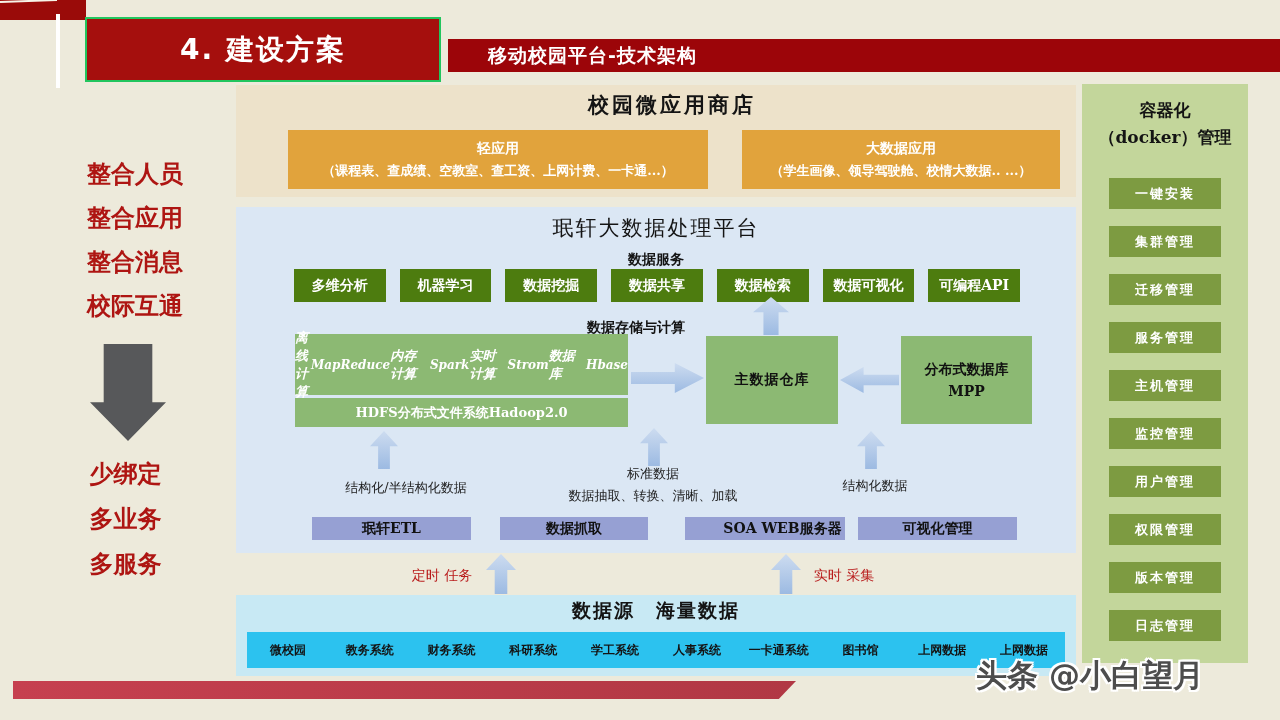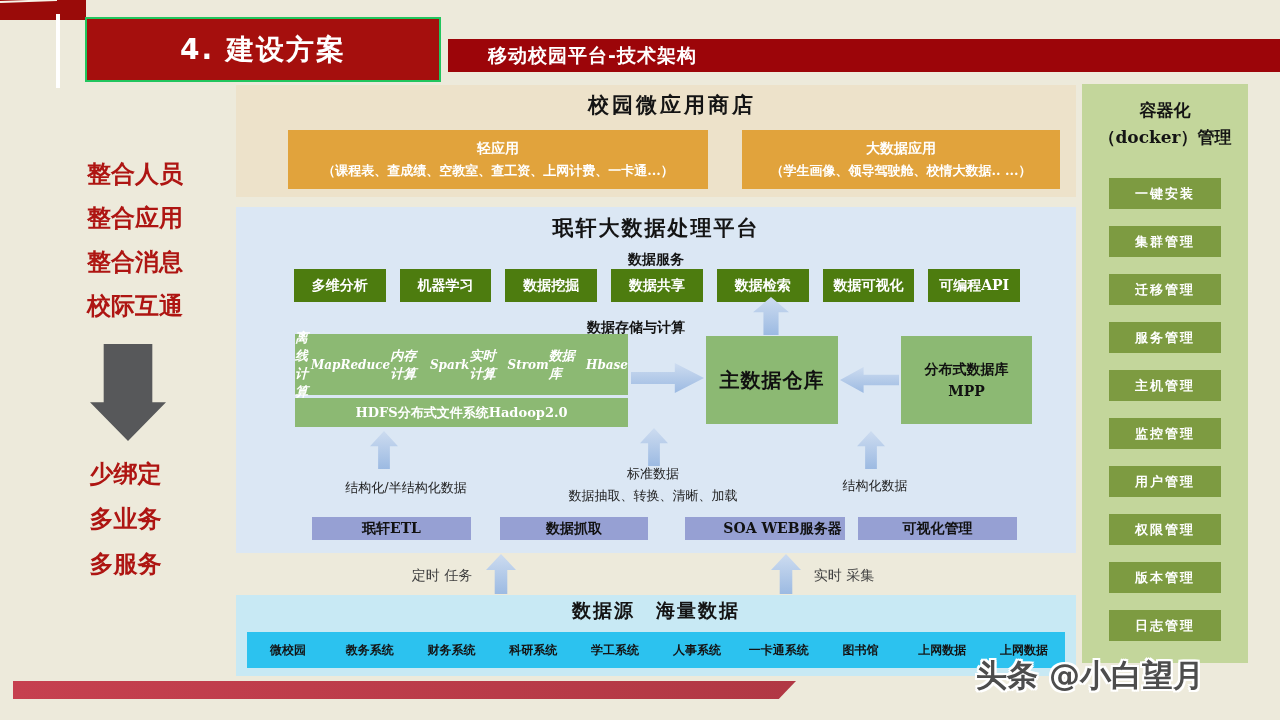--- a/index.html
+++ b/index.html
@@ -32,34 +32,34 @@
   .store-title { position:absolute; top:6px; width:100%; text-align:center; font-size:21px; font-weight:bold; color:#141414; letter-spacing:3px; }
   .app-box { position:absolute; top:45px; height:59px; background:#e1a33c; color:#fff; text-align:center;
              display:flex; flex-direction:column; justify-content:center; gap:4px; }
   .app-box .app-name   { font-size:14px; font-weight:bold; }
   .app-box .app-detail { font-size:13px; font-weight:bold; }
   .app-box-1 { left:52px;  width:420px; }
   .app-box-2 { left:506px; width:318px; }
 
   
   .platform-panel { left:236px; top:207px; width:840px; height:346px; background:#dbe7f4; }
-  .platform-title { position:absolute; top:7px; width:100%; text-align:center; font-size:21px; font-weight:bold; color:#141414; letter-spacing:2px; }
+  .platform-title { position:absolute; top:7px; width:100%; text-align:center; font-size:21px; font-weight:normal; color:#141414; letter-spacing:2px; }
   .services-label { position:absolute; top:44px; width:100%; text-align:center; font-size:14px; font-weight:bold; color:#141414; }
   .services-row   { position:absolute; left:58px; top:62px; width:726px; height:33px; display:flex; gap:14px; }
   .service-box    { flex:1; background:#4d7c0f; color:#fff; font-size:14px; font-weight:bold;
                     display:flex; align-items:center; justify-content:center; }
   .storage-label  { position:absolute; left:320px; top:112px; width:160px; text-align:center; font-size:14px; font-weight:bold; color:#141414; }
   .compute-box { position:absolute; left:59px; top:127px; width:333px; height:61px; background:#8cb973; display:flex; }
   .compute-col { flex:1; display:flex; flex-direction:row; align-items:center; justify-content:center; gap:3px; color:#fff;font-style:italic; }
   .compute-col .c-name { font-size:13px; font-weight:bold; }
   .compute-col .c-tech { font-size:12px; font-weight:bold; }
   .hdfs-bar { position:absolute; left:59px; top:191px; width:333px; height:29px; background:#8cb973;
               color:#fff; font-size:13px; font-weight:bold; text-align:center; line-height:29px; }
   .warehouse-box { position:absolute; left:470px; top:129px; width:132px; height:88px; background:#8cb973;
-                   display:flex; align-items:center; justify-content:center; color:#111; font-size:20px; font-weight:bold; letter-spacing:1px; }
+                   display:flex; align-items:center; justify-content:center; color:#111; font-size:14px; font-weight:bold; letter-spacing:1px; }
   .mpp-box { position:absolute; left:665px; top:129px; width:131px; height:88px; background:#8cb973;
              display:flex; flex-direction:column; align-items:center; justify-content:center; color:#111; font-size:14px; font-weight:bold; line-height:1.6; }
 
   .blue-arrow-up    { background:linear-gradient(180deg,#cddcf0 0%,#9cbae2 100%);
                       clip-path:polygon(50% 0,100% 40%,71% 40%,71% 100%,29% 100%,29% 40%,0 40%); }
   .blue-arrow-right { background:linear-gradient(180deg,#cddcf0 0%,#9cbae2 100%);
                       clip-path:polygon(0 30%,60% 30%,60% 0,100% 50%,60% 100%,60% 70%,0 70%); }
   .blue-arrow-left  { background:linear-gradient(180deg,#cddcf0 0%,#9cbae2 100%);
                       clip-path:polygon(100% 30%,40% 30%,40% 0,0 50%,40% 100%,40% 70%,100% 70%); }
   .arrow-up-main { position:absolute; left:517px; top:90px;  width:36px; height:38px; }
@@ -77,21 +77,21 @@
   .tool-bar { position:absolute; top:310px; height:23px; background:#96a0d3; color:#111;
               font-size:14px; font-weight:bold; text-align:center; line-height:23px; }
   .tool-1 { left:76px;  width:159px; }
   .tool-2 { left:264px; width:148px; }
   .tool-3 { left:449px; width:160px;padding-left:35px; }
   .tool-4 { left:622px; width:159px; }
 
   
   .ingest-arrow-1 { left:486px; top:554px; width:30px; height:40px; }
   .ingest-arrow-2 { left:771px; top:554px; width:30px; height:40px; }
-  .ingest-label { font-size:14px; color:#404040; width:80px; text-align:center; }
+  .ingest-label { font-size:14px; color:#b91c1c; width:80px; text-align:center; }
   .ingest-label-1 { left:402px; top:567px; }
   .ingest-label-2 { left:804px; top:567px; }
 
   
   .sources-panel { left:236px; top:595px; width:840px; height:81px; background:#c8e9f4; }
   .sources-title { position:absolute; top:3px; width:100%; text-align:center; font-size:19px; font-weight:bold; color:#141414; letter-spacing:2px; }
   .sources-row { position:absolute; left:11px; top:37px; width:818px; height:36px; display:flex; }
   .source-box { flex:1; background:#2cc2ef; color:#141414; font-size:12px; font-weight:bold;
                 display:flex; align-items:center; justify-content:center; }
 

